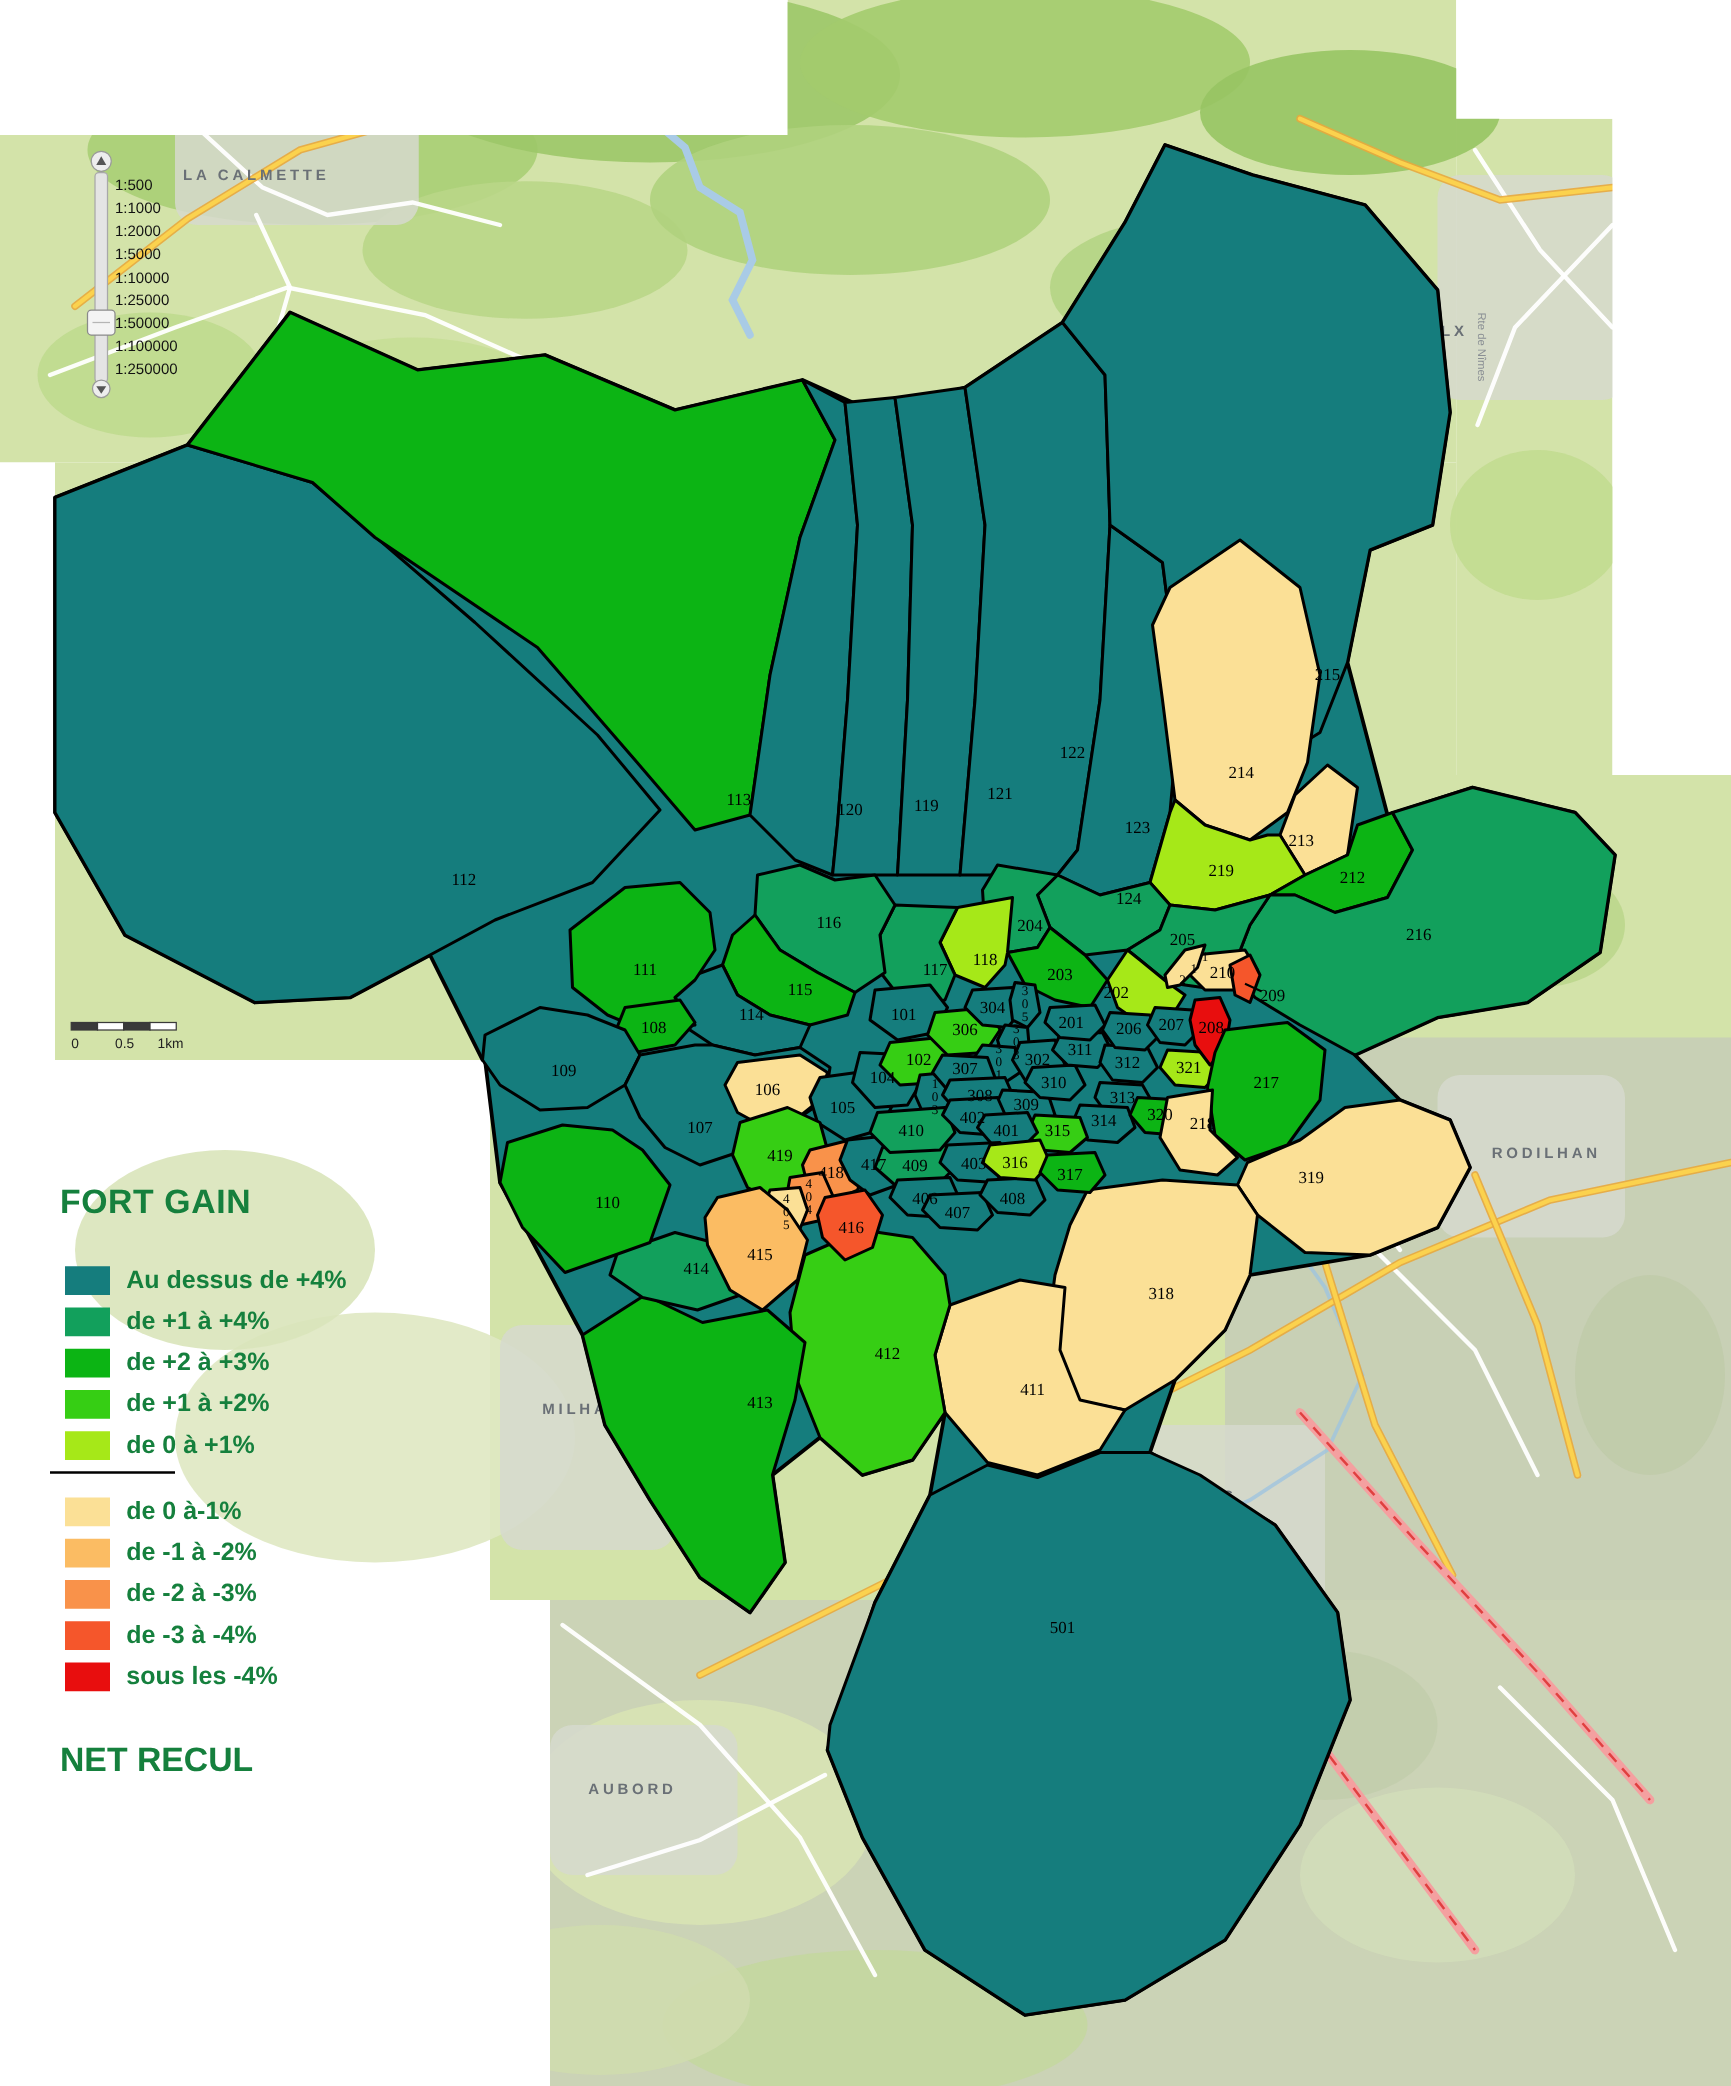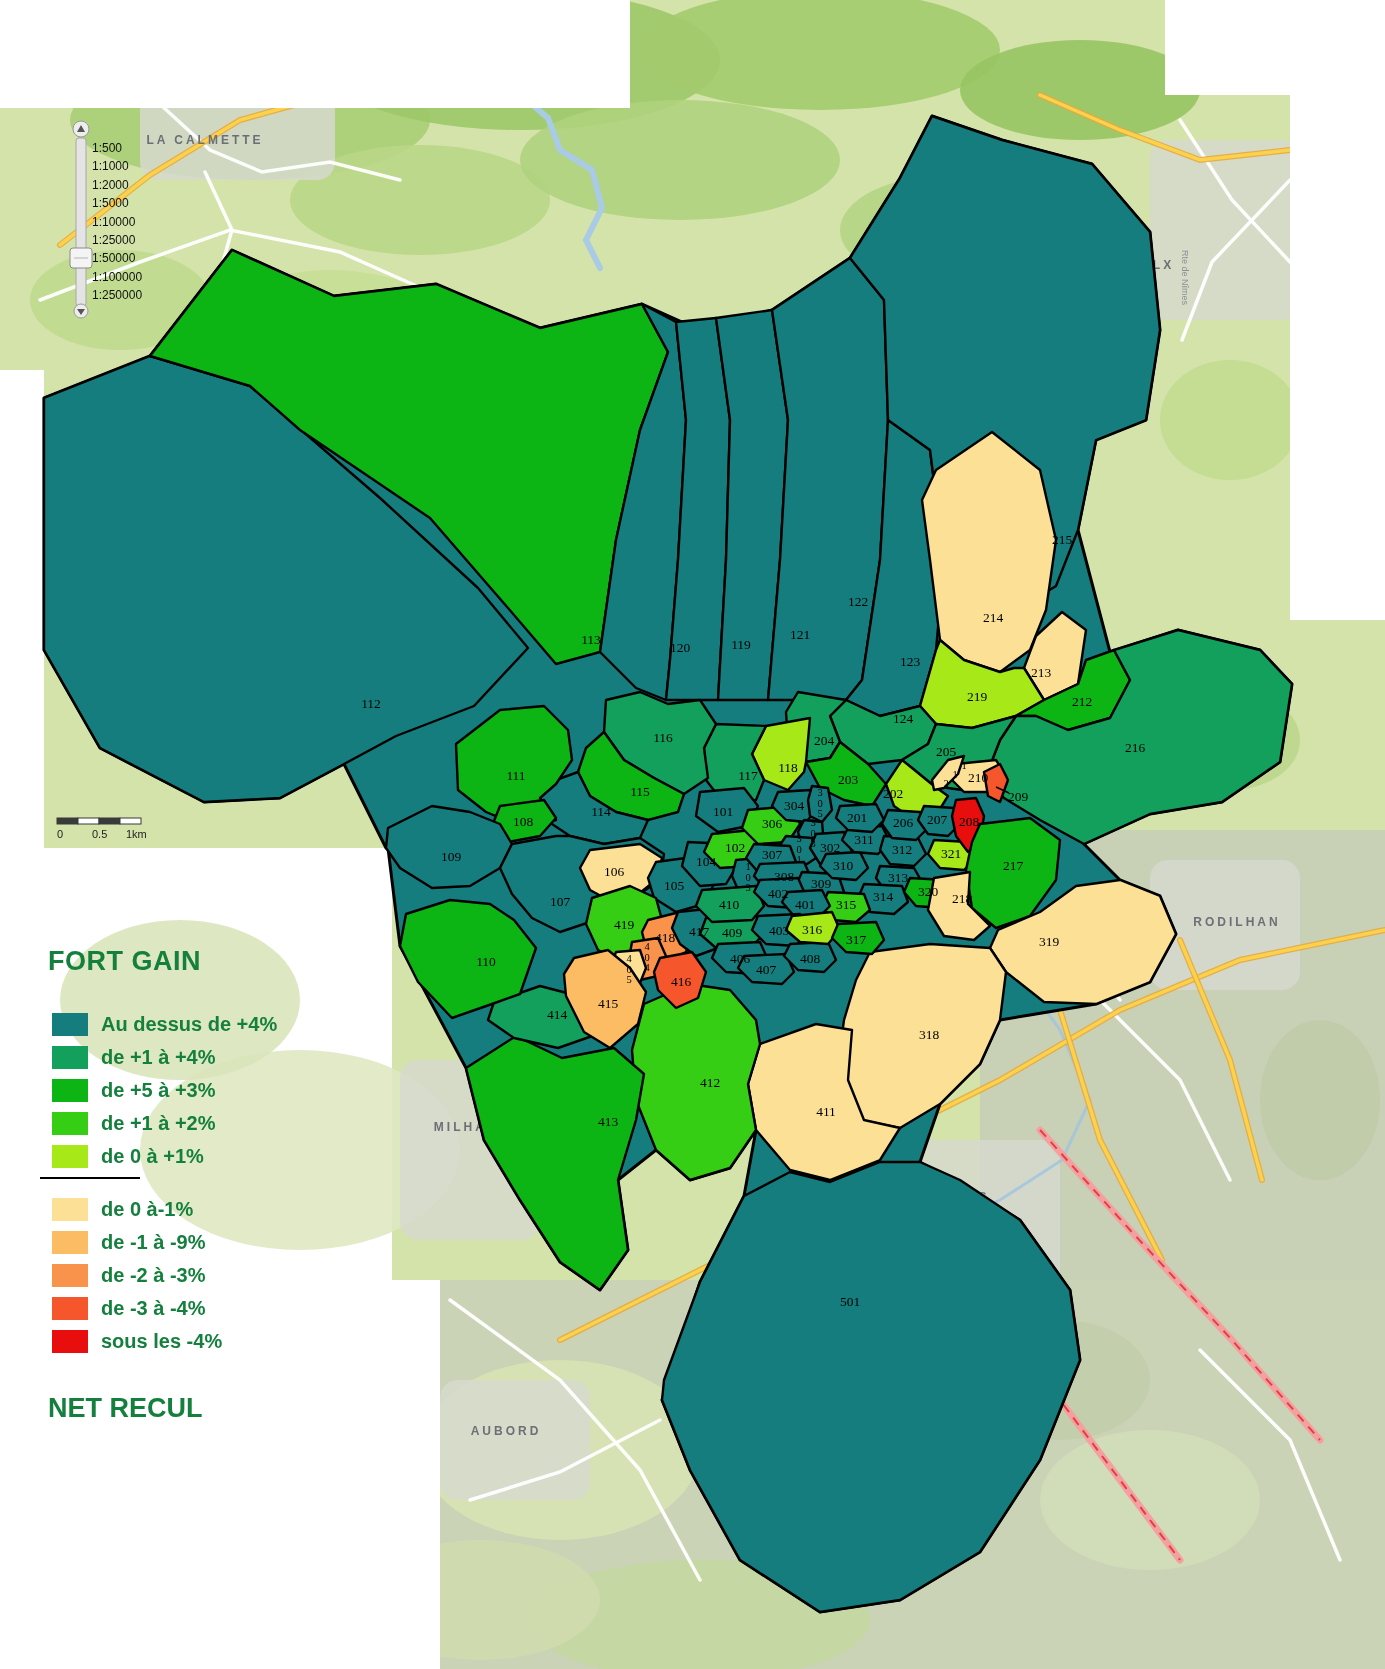--- a/index.html
+++ b/index.html
@@ -310,40 +310,40 @@
         <div class="legend-row">
           <div class="legend-swatch" style="background: rgb(21, 125, 125);"></div>
           <span class="legend-label">Au dessus de +4%</span>
         </div>
         <div class="legend-row">
           <div class="legend-swatch" style="background: rgb(18, 160, 92);"></div>
           <span class="legend-label">de +1 à +4%</span>
         </div>
         <div class="legend-row">
           <div class="legend-swatch" style="background: rgb(12, 180, 20);"></div>
-          <span class="legend-label">de +5 à +3%</span>
+          <span class="legend-label">de +2 à +3%</span>
         </div>
         <div class="legend-row">
           <div class="legend-swatch" style="background: rgb(54, 206, 20);"></div>
           <span class="legend-label">de +1 à +2%</span>
         </div>
         <div class="legend-row">
           <div class="legend-swatch" style="background: rgb(166, 232, 24);"></div>
           <span class="legend-label">de 0 à +1%</span>
         </div>
       </div>
     <div class="legend-divider"></div>
     <div id="legend-neg">
         <div class="legend-row">
           <div class="legend-swatch" style="background: rgb(251, 224, 150);"></div>
           <span class="legend-label">de 0 à-1%</span>
         </div>
         <div class="legend-row">
           <div class="legend-swatch" style="background: rgb(251, 188, 99);"></div>
-          <span class="legend-label">de -1 à -9%</span>
+          <span class="legend-label">de -1 à -2%</span>
         </div>
         <div class="legend-row">
           <div class="legend-swatch" style="background: rgb(249, 146, 74);"></div>
           <span class="legend-label">de -2 à -3%</span>
         </div>
         <div class="legend-row">
           <div class="legend-swatch" style="background: rgb(245, 86, 43);"></div>
           <span class="legend-label">de -3 à -4%</span>
         </div>
         <div class="legend-row">

